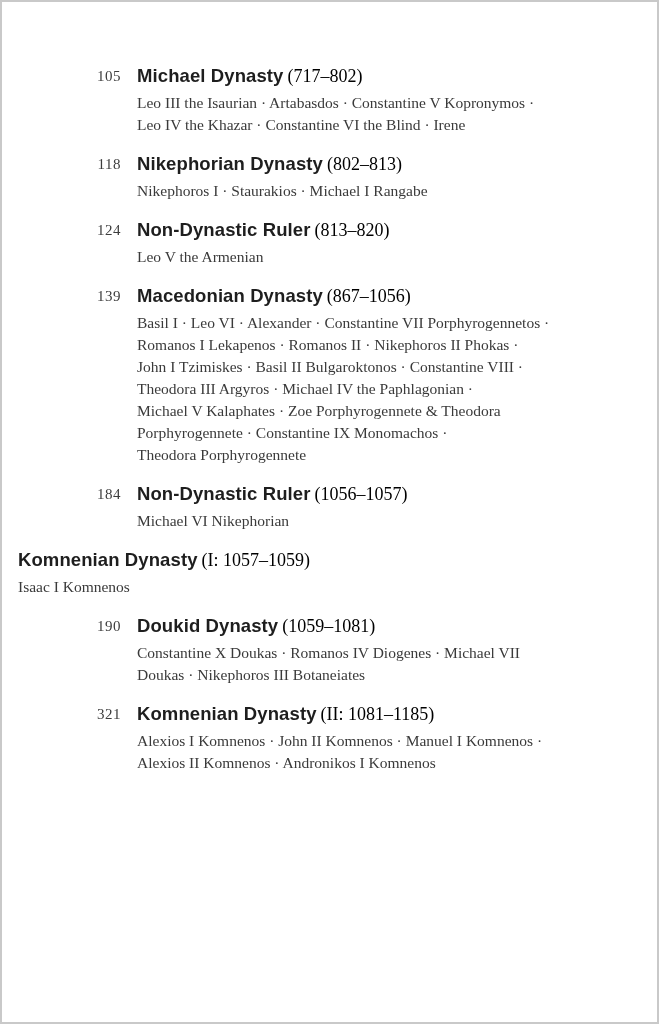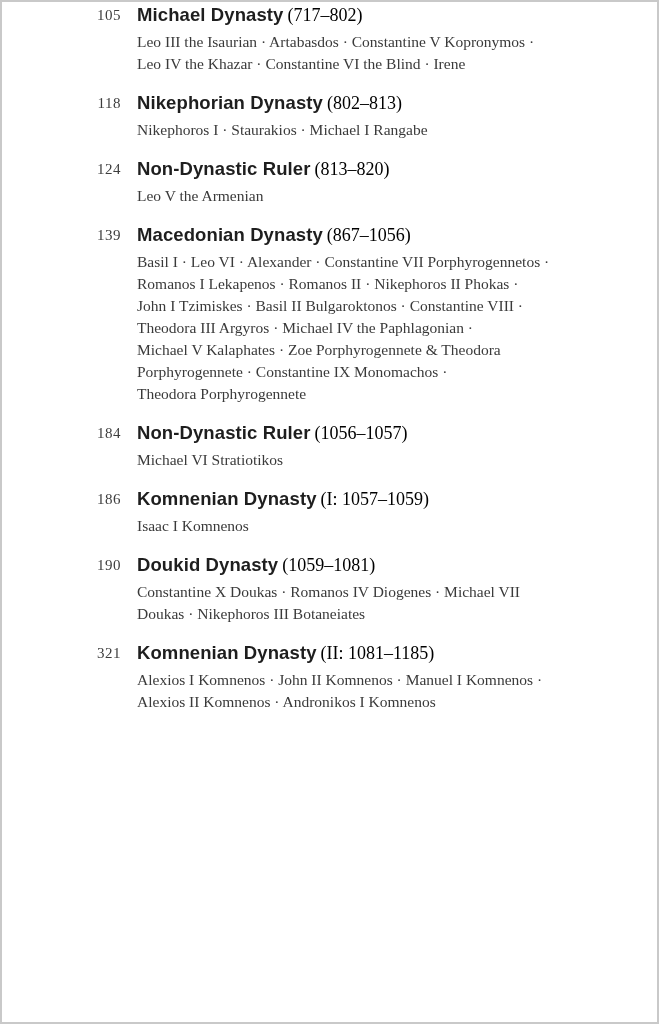--- a/index.html
+++ b/index.html
@@ -13,20 +13,21 @@
     box-sizing: border-box;
     border: 2px solid #c9c9c9;
     font-family: "Liberation Serif", serif;
     overflow: hidden;
   }
   .page {
     position: relative;
     width: 100%;
     height: 100%;
     box-sizing: border-box;
+    padding-top: 61px;
   }
   .toc-list {
     width: 100%;
   }
   .entry {
     display: flex;
     align-items: flex-start;
     margin-bottom: 15px;
   }
   .num {
@@ -118,26 +119,25 @@
             <div class="rulers-line">Porphyrogennete · Constantine IX Monomachos ·</div>
             <div class="rulers-line">Theodora Porphyrogennete</div>
           </div>
         </div>
       </div>
       <div class="entry">
         <div class="num">184</div>
         <div class="content">
           <div class="heading"><span class="title">Non-Dynastic Ruler</span> <span class="dates">(1056–1057)</span></div>
           <div class="rulers">
-            <div class="rulers-line">Michael VI Stratiotikos</div>
+            <div class="rulers-line">Michael VI Nikephorian</div>
           </div>
         </div>
       </div>
       <div class="entry">
-        <div class="num">186</div>
         <div class="content">
           <div class="heading"><span class="title">Komnenian Dynasty</span> <span class="dates">(I: 1057–1059)</span></div>
           <div class="rulers">
             <div class="rulers-line">Isaac I Komnenos</div>
           </div>
         </div>
       </div>
       <div class="entry">
         <div class="num">190</div>
         <div class="content">

